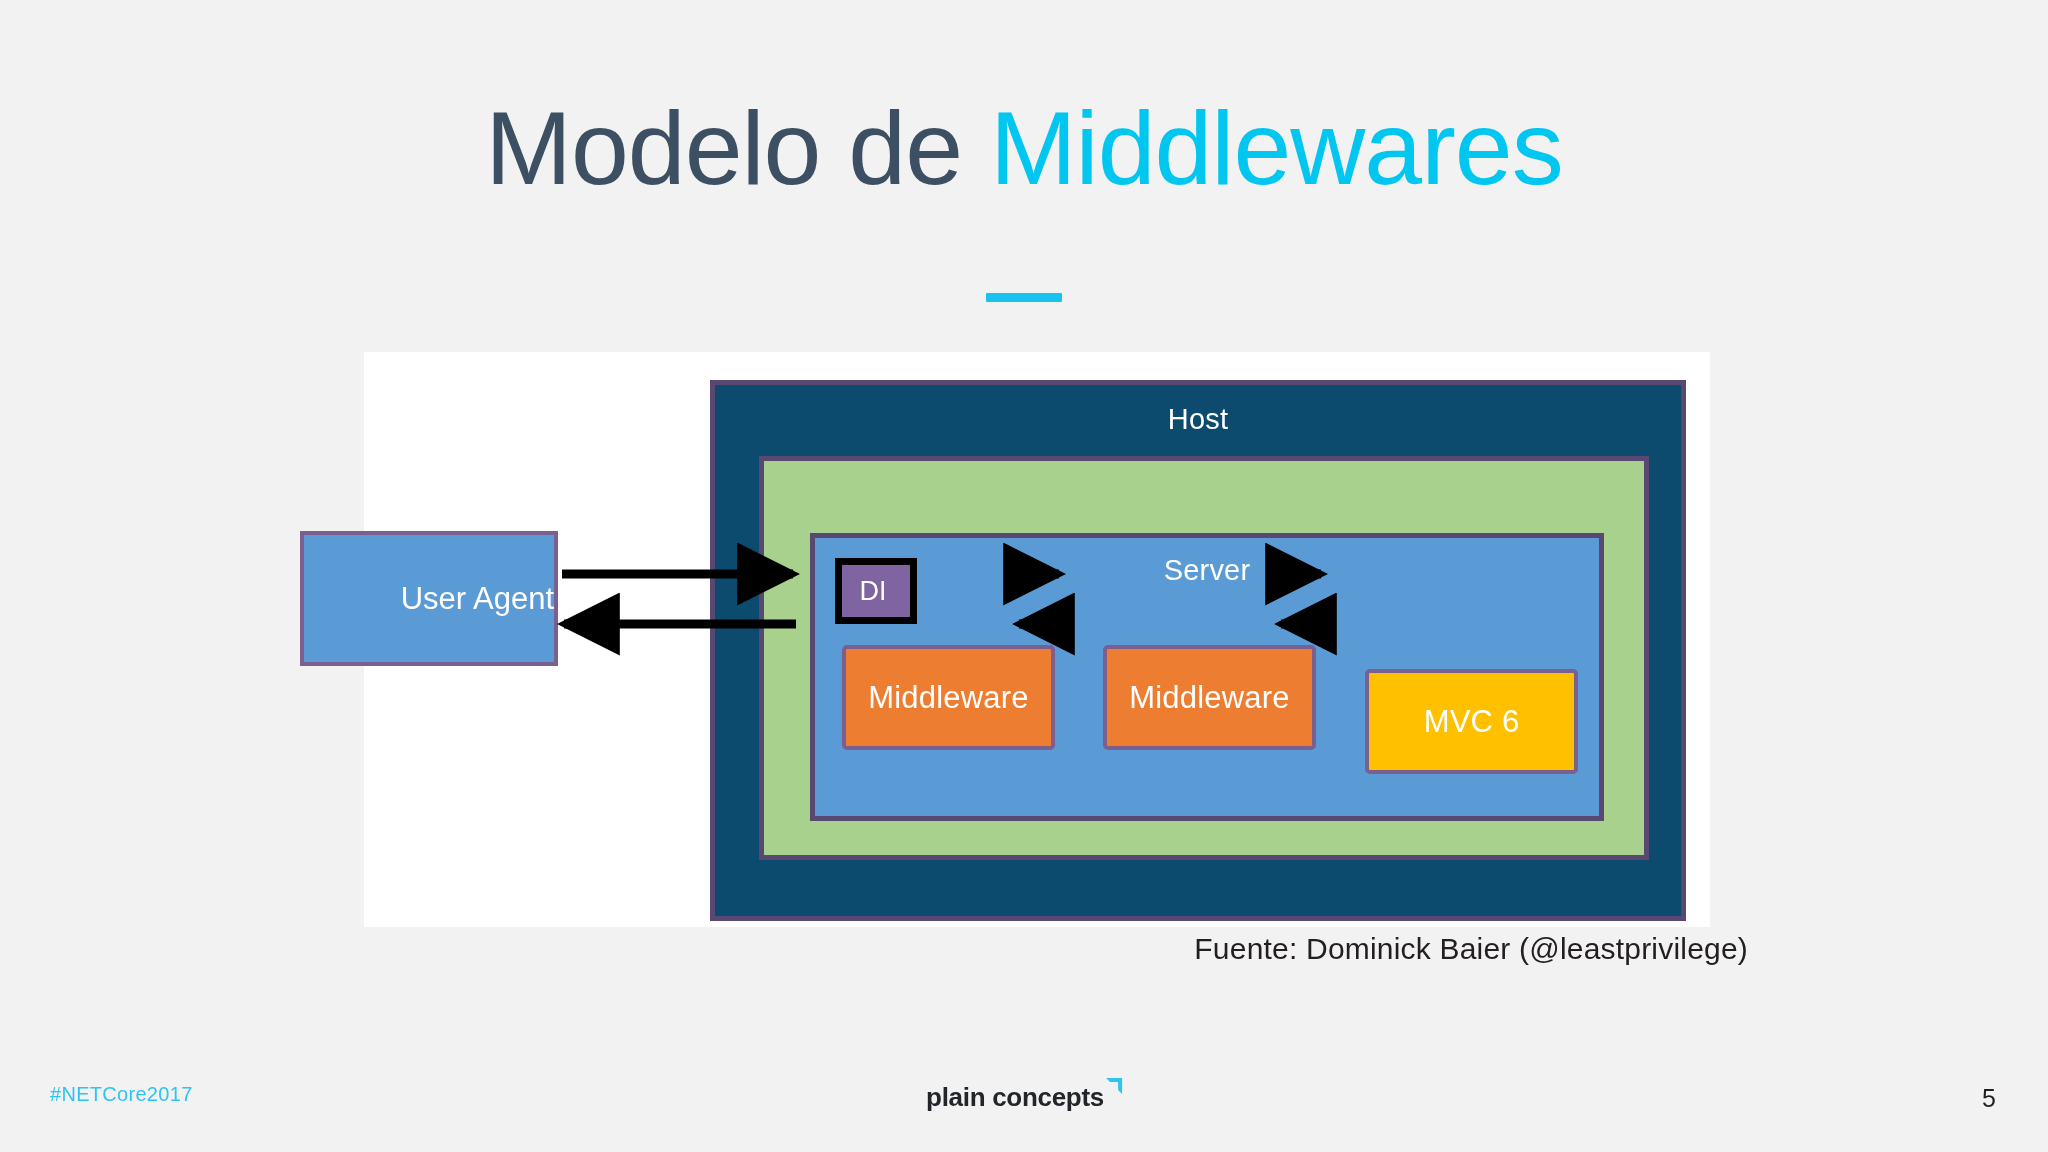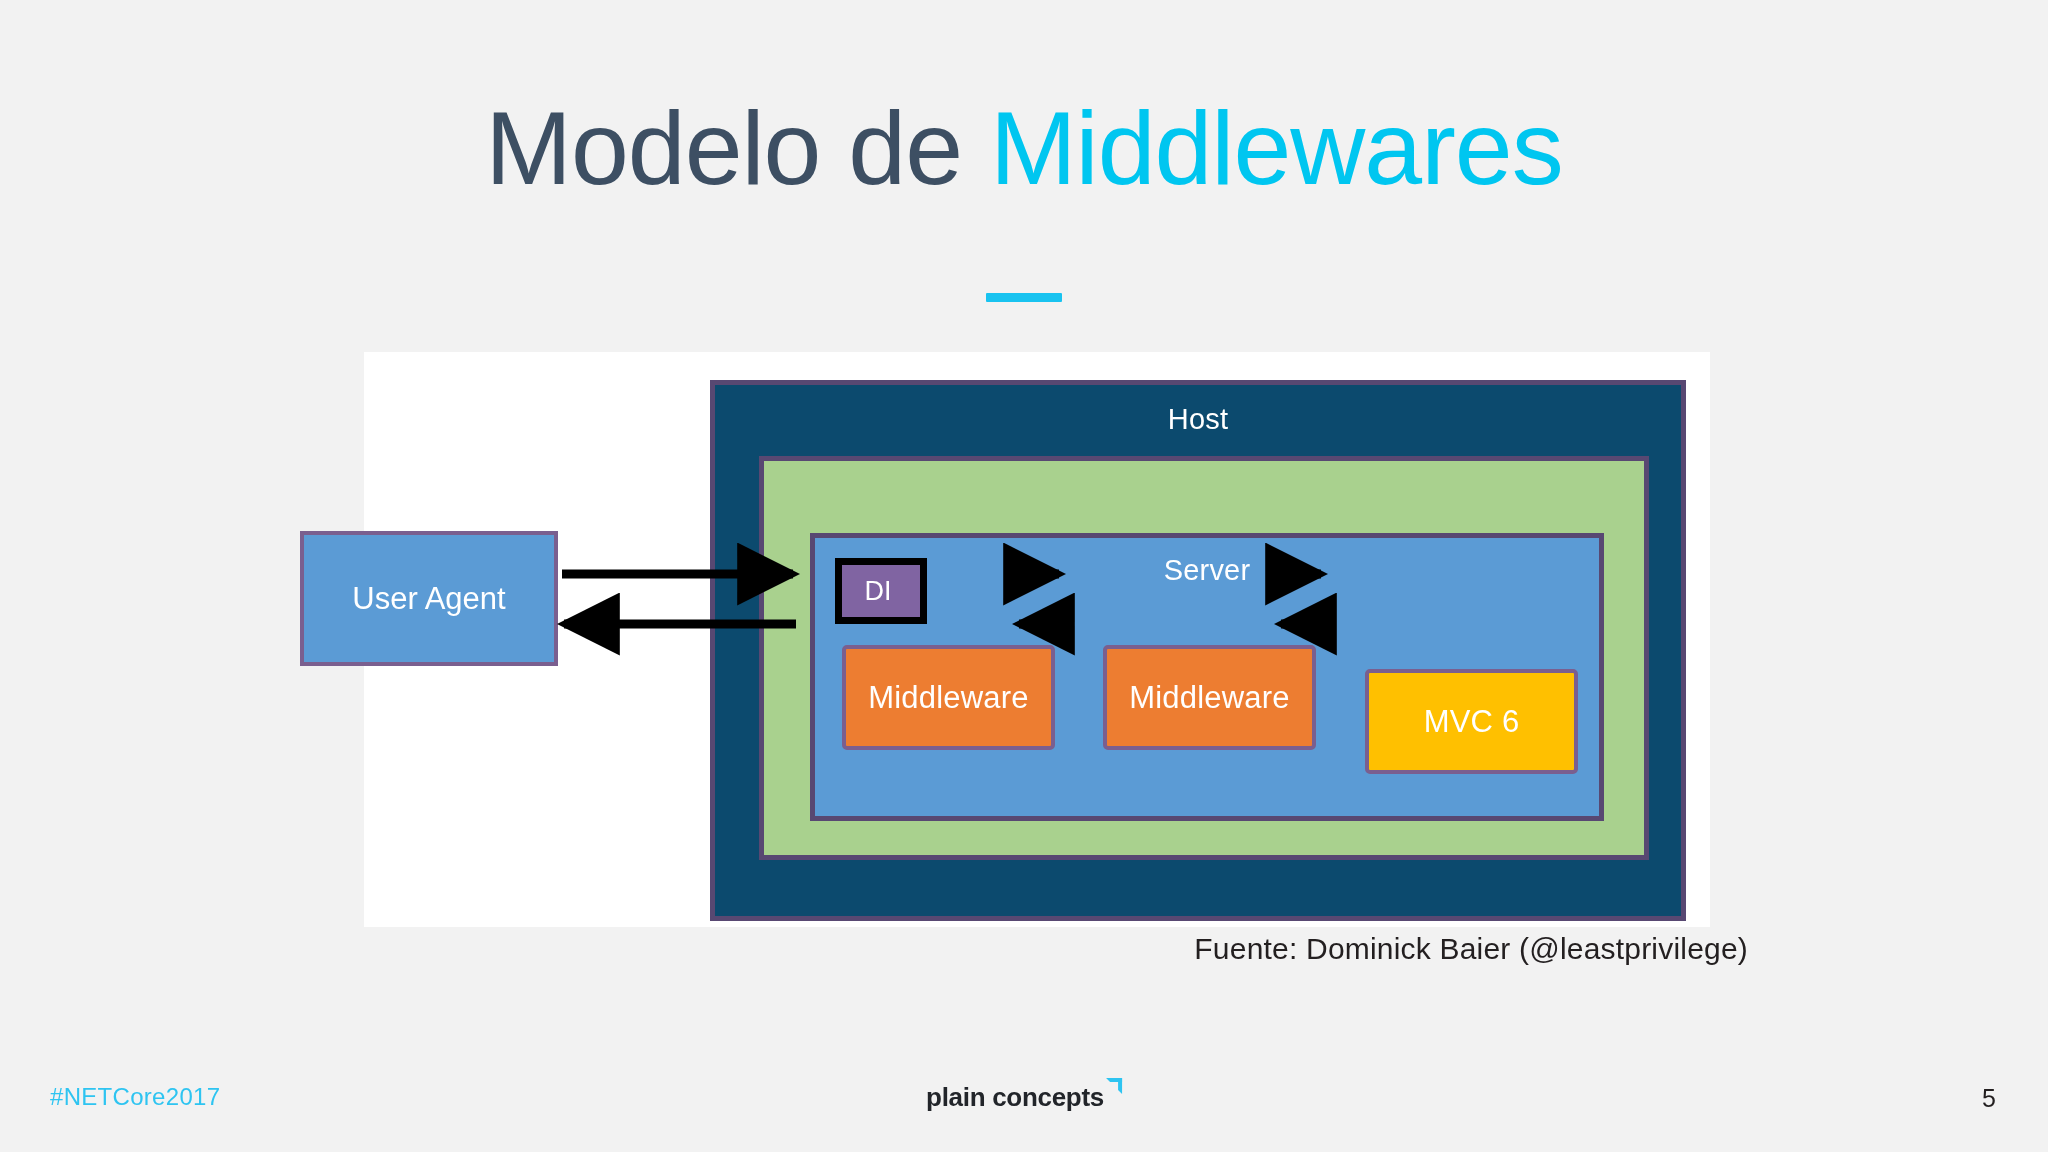--- a/index.html
+++ b/index.html
@@ -76,21 +76,21 @@
     width:794px;height:288px;
     background:#5b9bd5;
     border:5px solid #584872;
     padding-left:32px;
   }
   .server > .box-label{top:16px;}
 
   
   .di{
     left:20px;top:20px;
-    width:92px;height:66px;
+    width:82px;height:66px;
     background:#8064a2;
     border:7px solid #000000;
     display:flex;align-items:center;justify-content:center;
   }
   .di-text{
     color:#ffffff;
     font-size:27px;
     line-height:1;
     margin-right:6px;
   }
@@ -113,21 +113,21 @@
   .chip-mvc{left:550px;top:107px;width:213px;height:105px;background:#ffc000;margin-top:24px;}
 
   
   .user-agent{
     position:absolute;
     box-sizing:border-box;
     left:-64px;top:179px;
     width:258px;height:135px;
     background:#5b9bd5;
     border:4px solid #7a5f8f;
-    display:flex;align-items:center;justify-content:center;
+    display:flex;align-items:center;justify-content:flex-end;
     color:#ffffff;font-size:31px;
   }
 
   
   .arrows{
     position:absolute;
     left:0;top:0;
     width:1346px;height:575px;
     pointer-events:none;
   }
@@ -141,21 +141,21 @@
     font-size:30px;
     color:#231f20;
     letter-spacing:.2px;
     padding-left:48px;
   }
 
   
   .footer-hashtag{
     position:absolute;
     left:50px;top:1083px;
-    font-size:24px;
+    font-size:20px;
     color:#2ec4f1;
     letter-spacing:.3px;
   }
   .footer-logo{
     position:absolute;
     left:50%;top:1082px;
     transform:translateX(-50%);
     display:flex;
     align-items:flex-start;
     color:#22252a;

